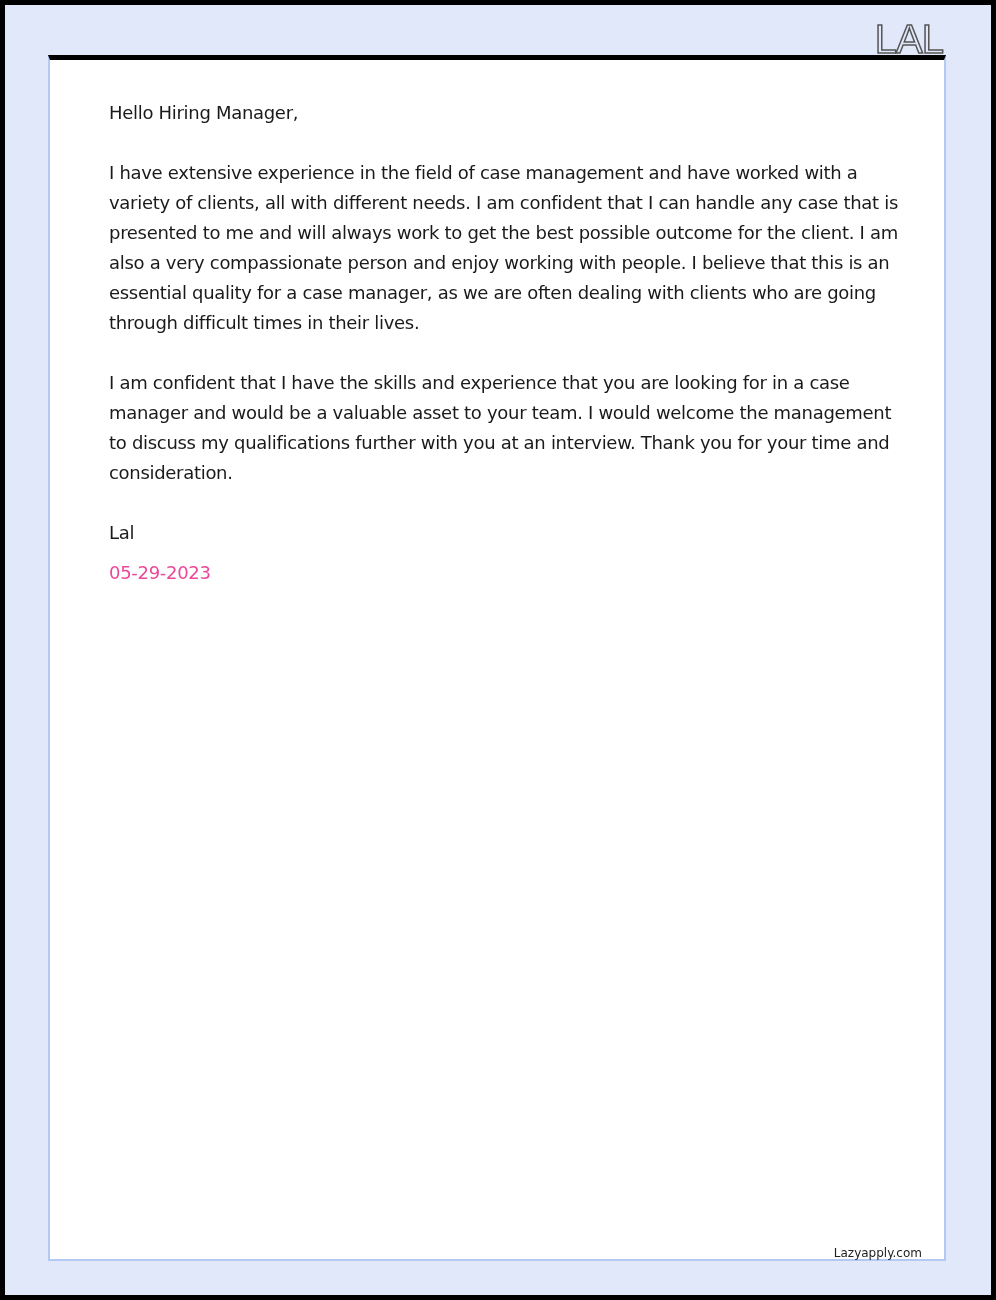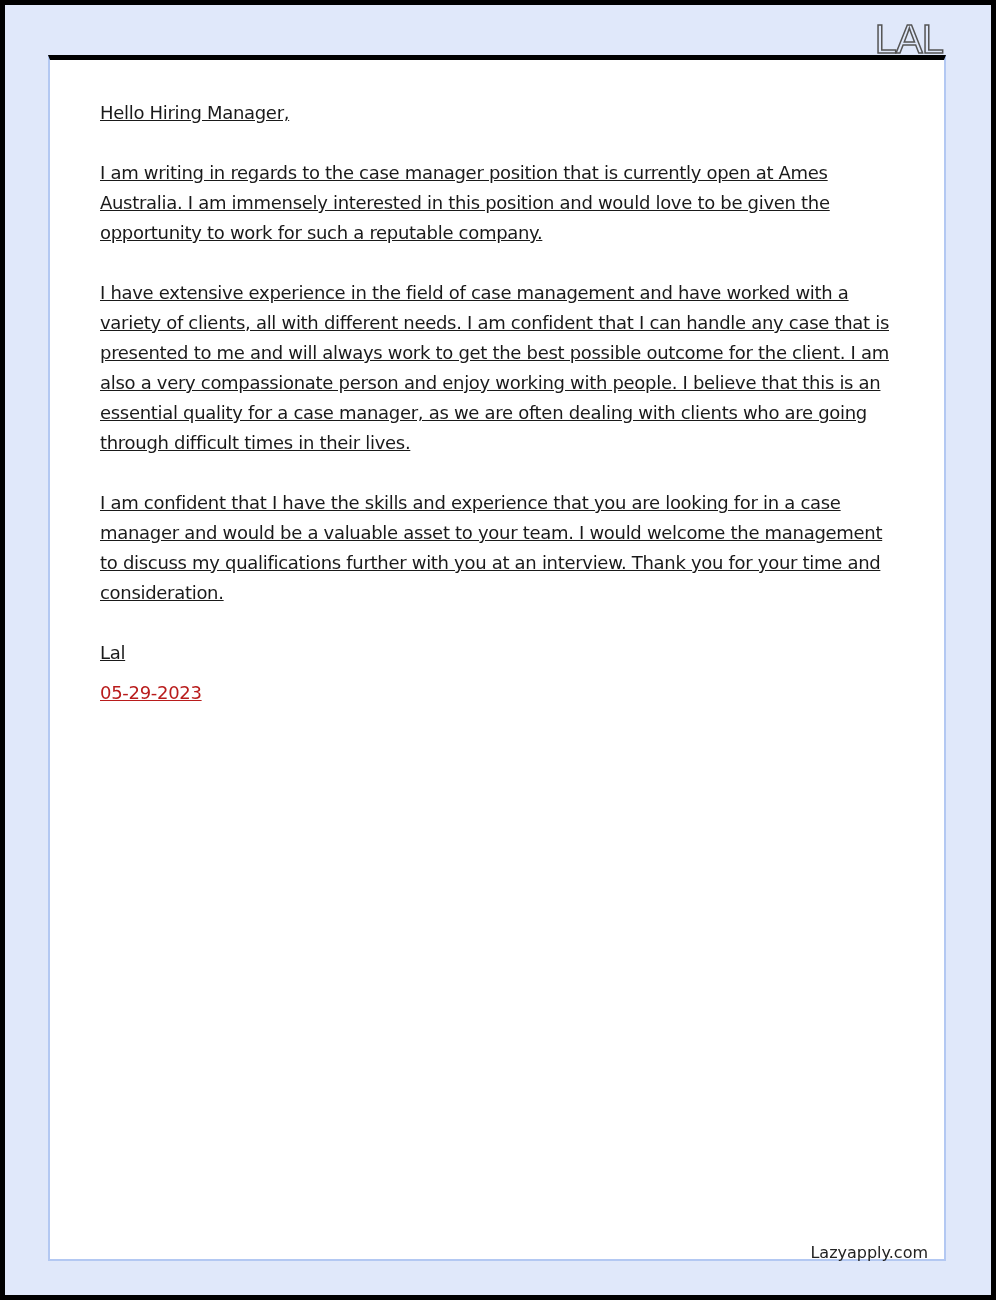--- a/index.html
+++ b/index.html
@@ -12,33 +12,32 @@
     position:absolute; right:48px; top:14px;
     font-family:"Liberation Sans", sans-serif; font-size:40px; line-height:40px;
     color:#e0e8fa; -webkit-text-stroke:1.5px #555; letter-spacing:-1px;
   }
   .page {
     position:absolute; left:43px; top:50px; width:898px; height:1206px; box-sizing:border-box;
     background:#fff; border-top:5px solid #000;
     border-left:2px solid #b3c8f2; border-right:2px solid #b3c8f2; border-bottom:2px solid #b3c8f2;
   }
   .content { position:absolute; left:50px; top:38px; width:800px; color:#1a1a1a; font-size:18px; line-height:30px; letter-spacing:-0.3px; }
-  .content p { margin:0 0 30px 0;text-decoration:underline; }
+  .content p { margin:0 0 30px 9px; }
   .content p.sig { margin-bottom:10px; }
-  .date { color:#b91c1c; }
-  .footer { position:absolute; right:16px; bottom:-2px; font-size:16px; color:#222; line-height:16px; }
+  .date { color:#ec4899; }
+  .footer { position:absolute; right:22px; bottom:-2px; font-size:12px; color:#222; line-height:16px; }
 </style>
 </head>
 <body>
 
 <div class="logo">LAL</div>
 
 <div class="page">
   <div class="content">
     <p>Hello Hiring Manager,</p>
-    <p>I am writing in regards to the case manager position that is currently open at Ames Australia. I am immensely interested in this position and would love to be given the opportunity to work for such a reputable company.</p>
     <p>I have extensive experience in the field of case management and have worked with a variety of clients, all with different needs. I am confident that I can handle any case that is presented to me and will always work to get the best possible outcome for the client. I am also a very compassionate person and enjoy working with people. I believe that this is an essential quality for a case manager, as we are often dealing with clients who are going through difficult times in their lives.</p>
     <p>I am confident that I have the skills and experience that you are looking for in a case manager and would be a valuable asset to your team. I would welcome the management to discuss my qualifications further with you at an interview. Thank you for your time and consideration.</p>
     <p class="sig">Lal</p>
     <p class="date">05-29-2023</p>
   </div>
   <div class="footer">Lazyapply.com</div>
 </div>
 
 </body></html>

